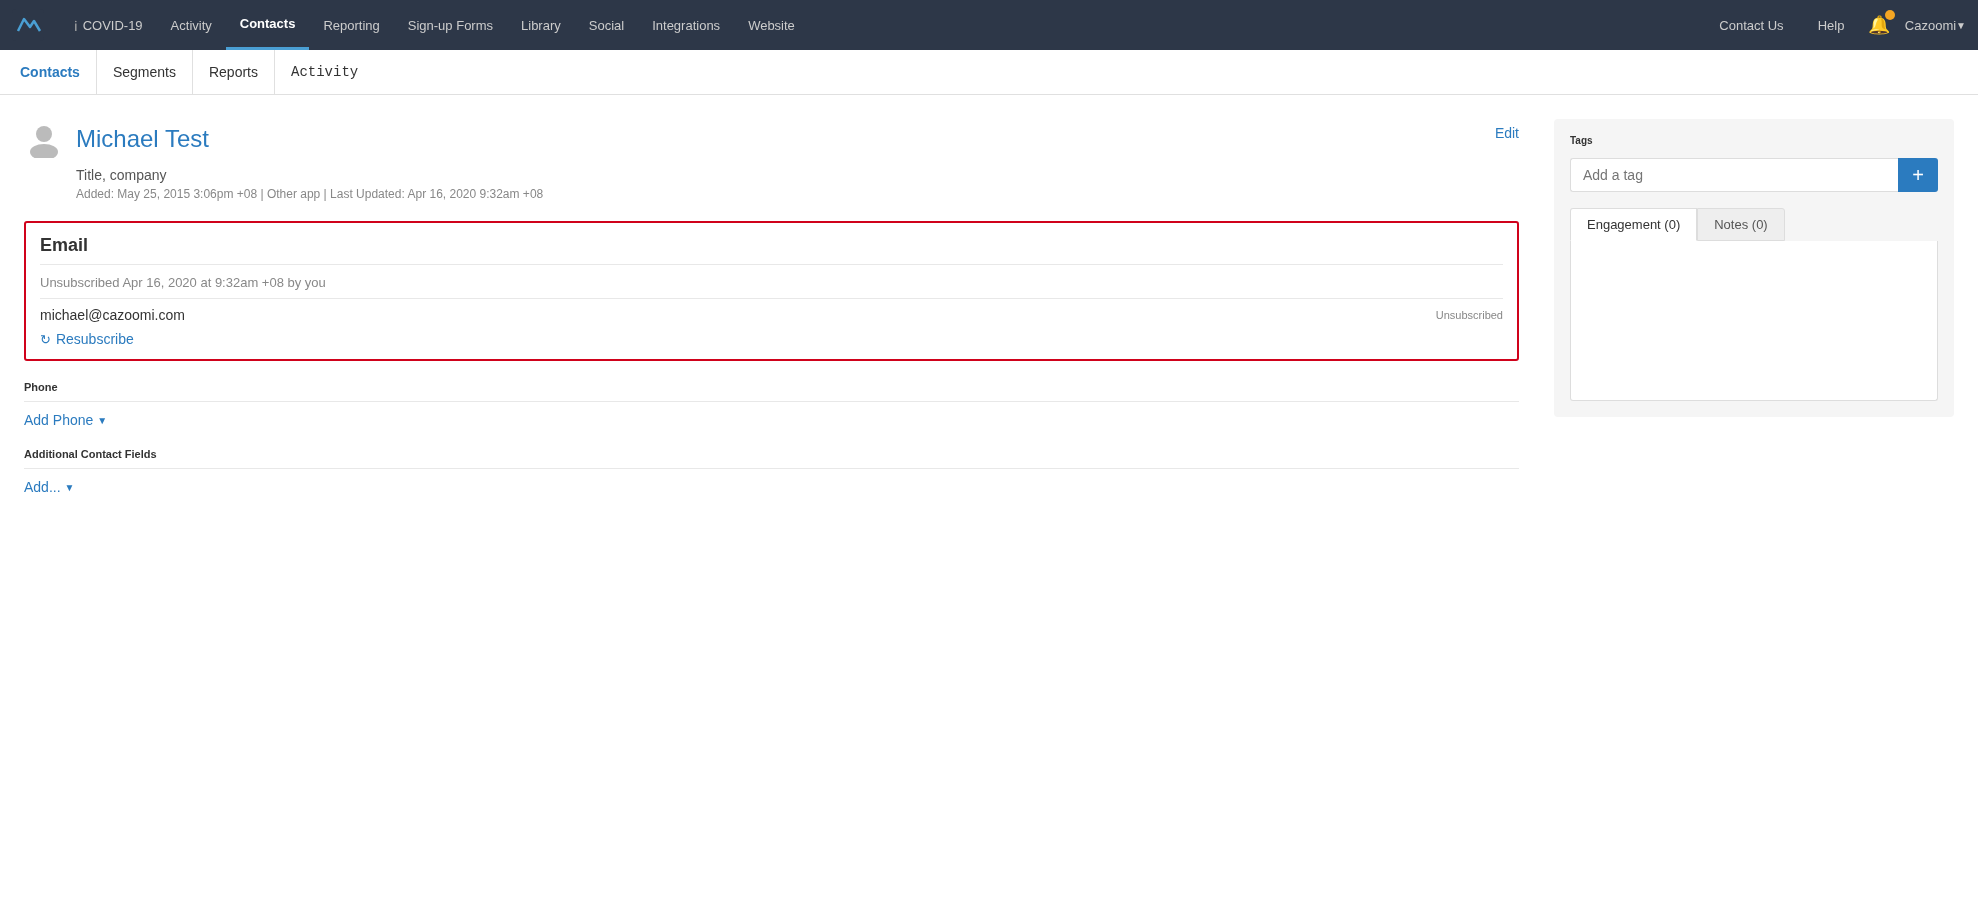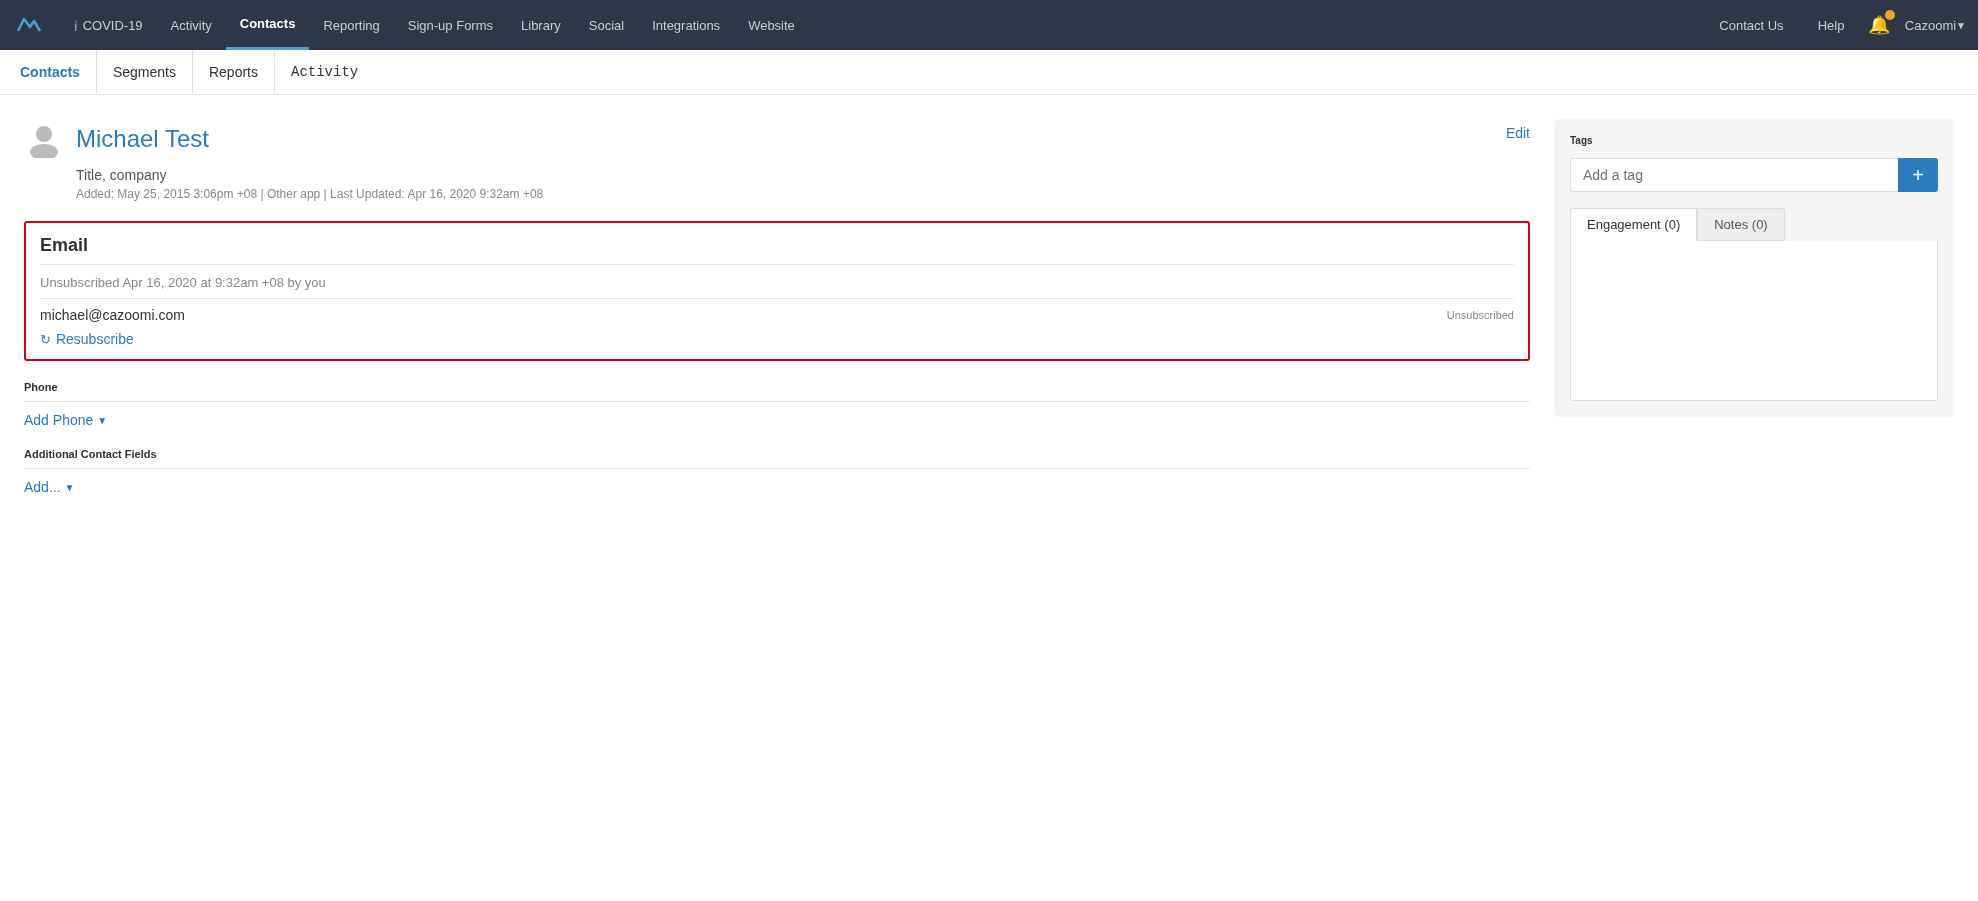--- a/index.html
+++ b/index.html
@@ -74,21 +74,21 @@
       text-decoration: none;
     }
     .sub-nav-item:first-child { padding-left: 0; }
     .sub-nav-item.active { color: #2b7bbf; font-weight: 600; }
     .sub-nav-item:last-child { border-right: none; font-family: Liberation Mono, monospace; }
 
     
     .main-content {
       display: flex;
       padding: 24px 24px;
-      gap: 24px;
+      gap: 35px;
     }
 
     
     .left-panel { flex: 1; min-width: 0; }
 
     
     .contact-header {
       display: flex;
       align-items: flex-start;
       justify-content: space-between;

